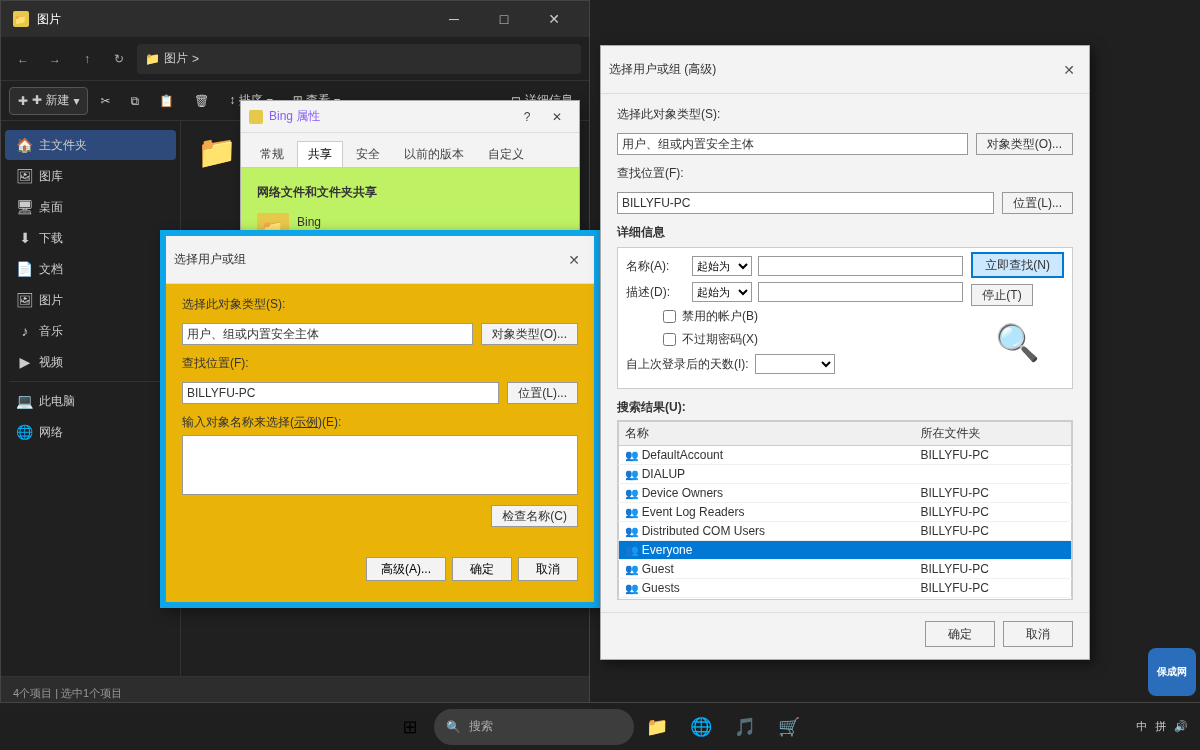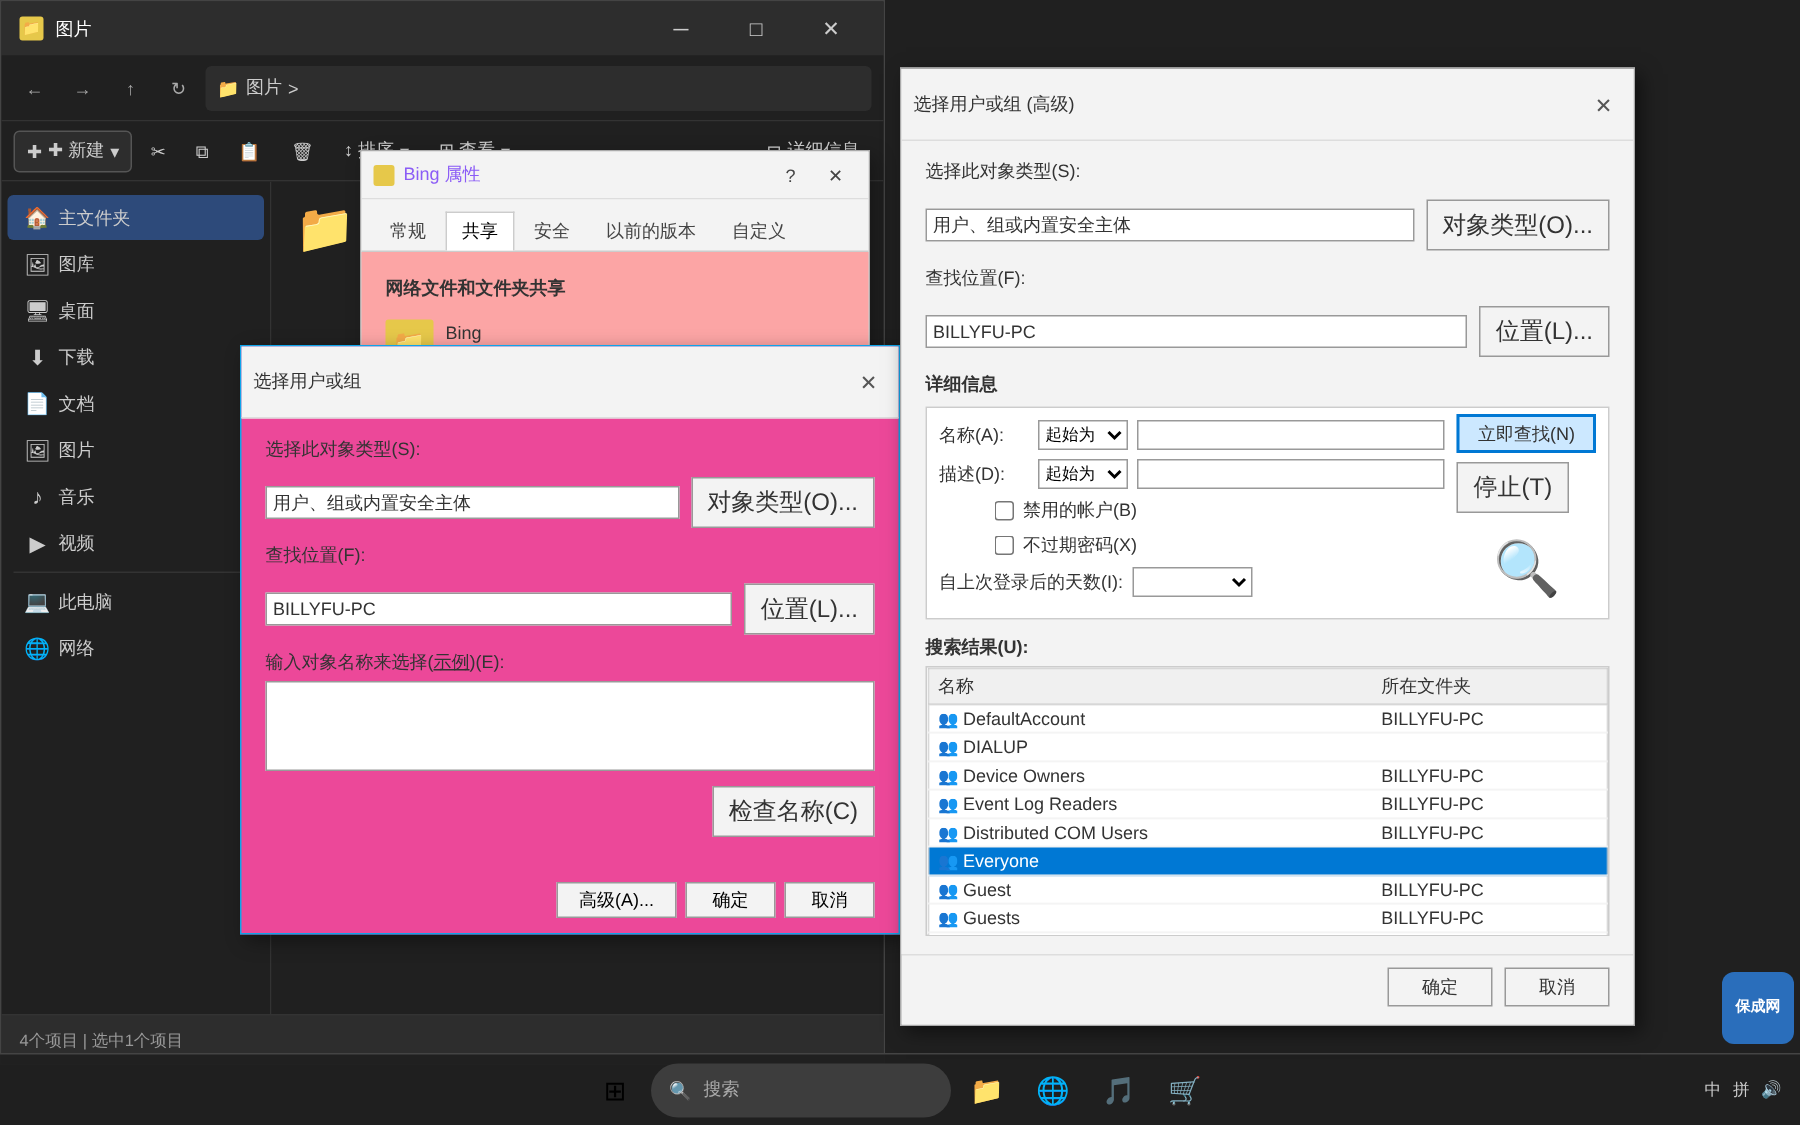--- a/index.html
+++ b/index.html
@@ -331,21 +331,21 @@
     }
     .dialog-tab.active {
       background: #fff;
       border-color: #ccc;
       border-bottom-color: #fff;
       color: #000;
     }
 
     .dialog-content {
       padding: 16px;
-      background: #fca5a5;
+      background: #bef264;
     }
 
     .dialog-section-title {
       font-size: 12px;
       color: #333;
       font-weight: bold;
       margin-bottom: 8px;
     }
 
     .share-item {
@@ -368,22 +368,22 @@
 
     .share-info { font-size: 12px; color: #333; }
     .share-subinfo { font-size: 11px; color: #666; }
 
     
     .select-users-small {
       position: absolute;
       top: 230px;
       left: 160px;
       width: 440px;
-      background: #ec4899;
-      border: 1px solid #0ea5e9;
+      background: #eab308;
+      border: 6px solid #0ea5e9;
       box-shadow: 4px 4px 12px rgba(0,0,0,0.4);
       z-index: 30;
     }
 
     
     .select-users-large {
       position: absolute;
       top: 45px;
       left: 600px;
       width: 490px;
@@ -442,25 +442,25 @@
       flex: 1;
       height: 22px;
       border: 1px solid #999;
       background: #fff;
       padding: 0 4px;
       font-size: 12px;
       color: #333;
     }
 
     .dlg-btn {
-      height: 34px;
+      height: 22px;
       padding: 0 10px;
       background: #f3f3f3;
       border: 1px solid #999;
-      font-size: 16px;
+      font-size: 12px;
       color: #333;
       cursor: pointer;
       white-space: nowrap;
     }
 
     .dlg-btn-search {
       background: #cce8ff;
       border: 2px solid #0078d4;
       font-size: 12px;
       padding: 2px 12px;
@@ -615,21 +615,21 @@
       font-size: 12px;
       resize: none;
       padding: 4px;
       color: #333;
     }
 
     .small-dlg-footer {
       display: flex;
       justify-content: flex-end;
       gap: 6px;
-      padding: 8px 16px 10px;
+      padding: 8px 16px 21px;
     }
 
     .small-dlg-btn {
       width: 60px;
       height: 24px;
       font-size: 12px;
       cursor: pointer;
       border: 1px solid #999;
       background: #f3f3f3;
     }

